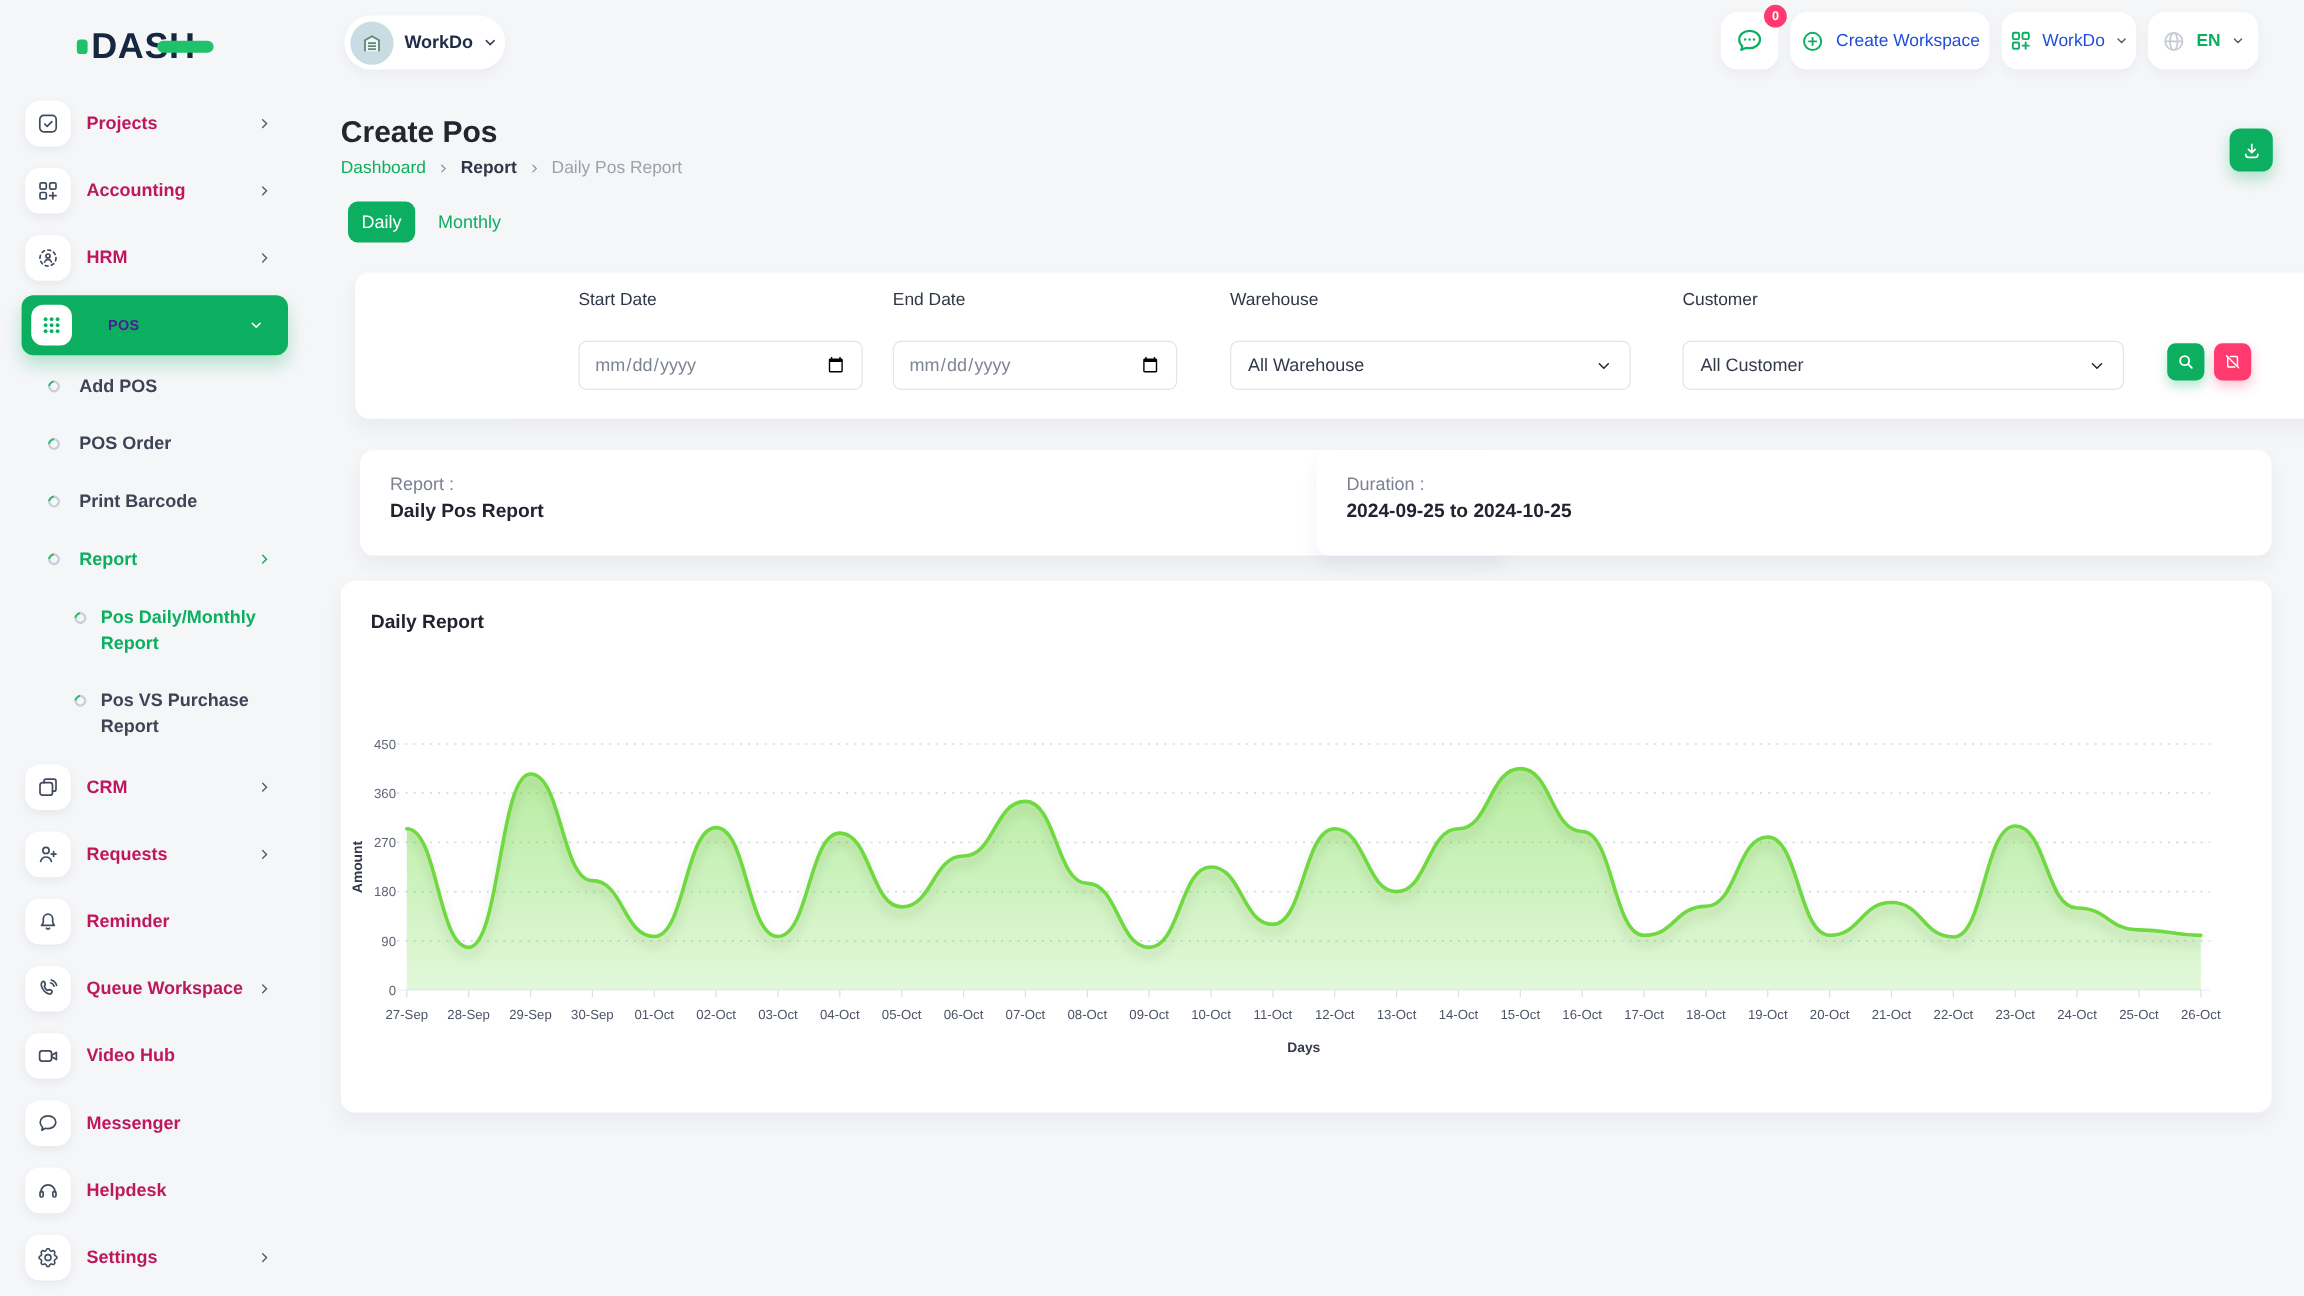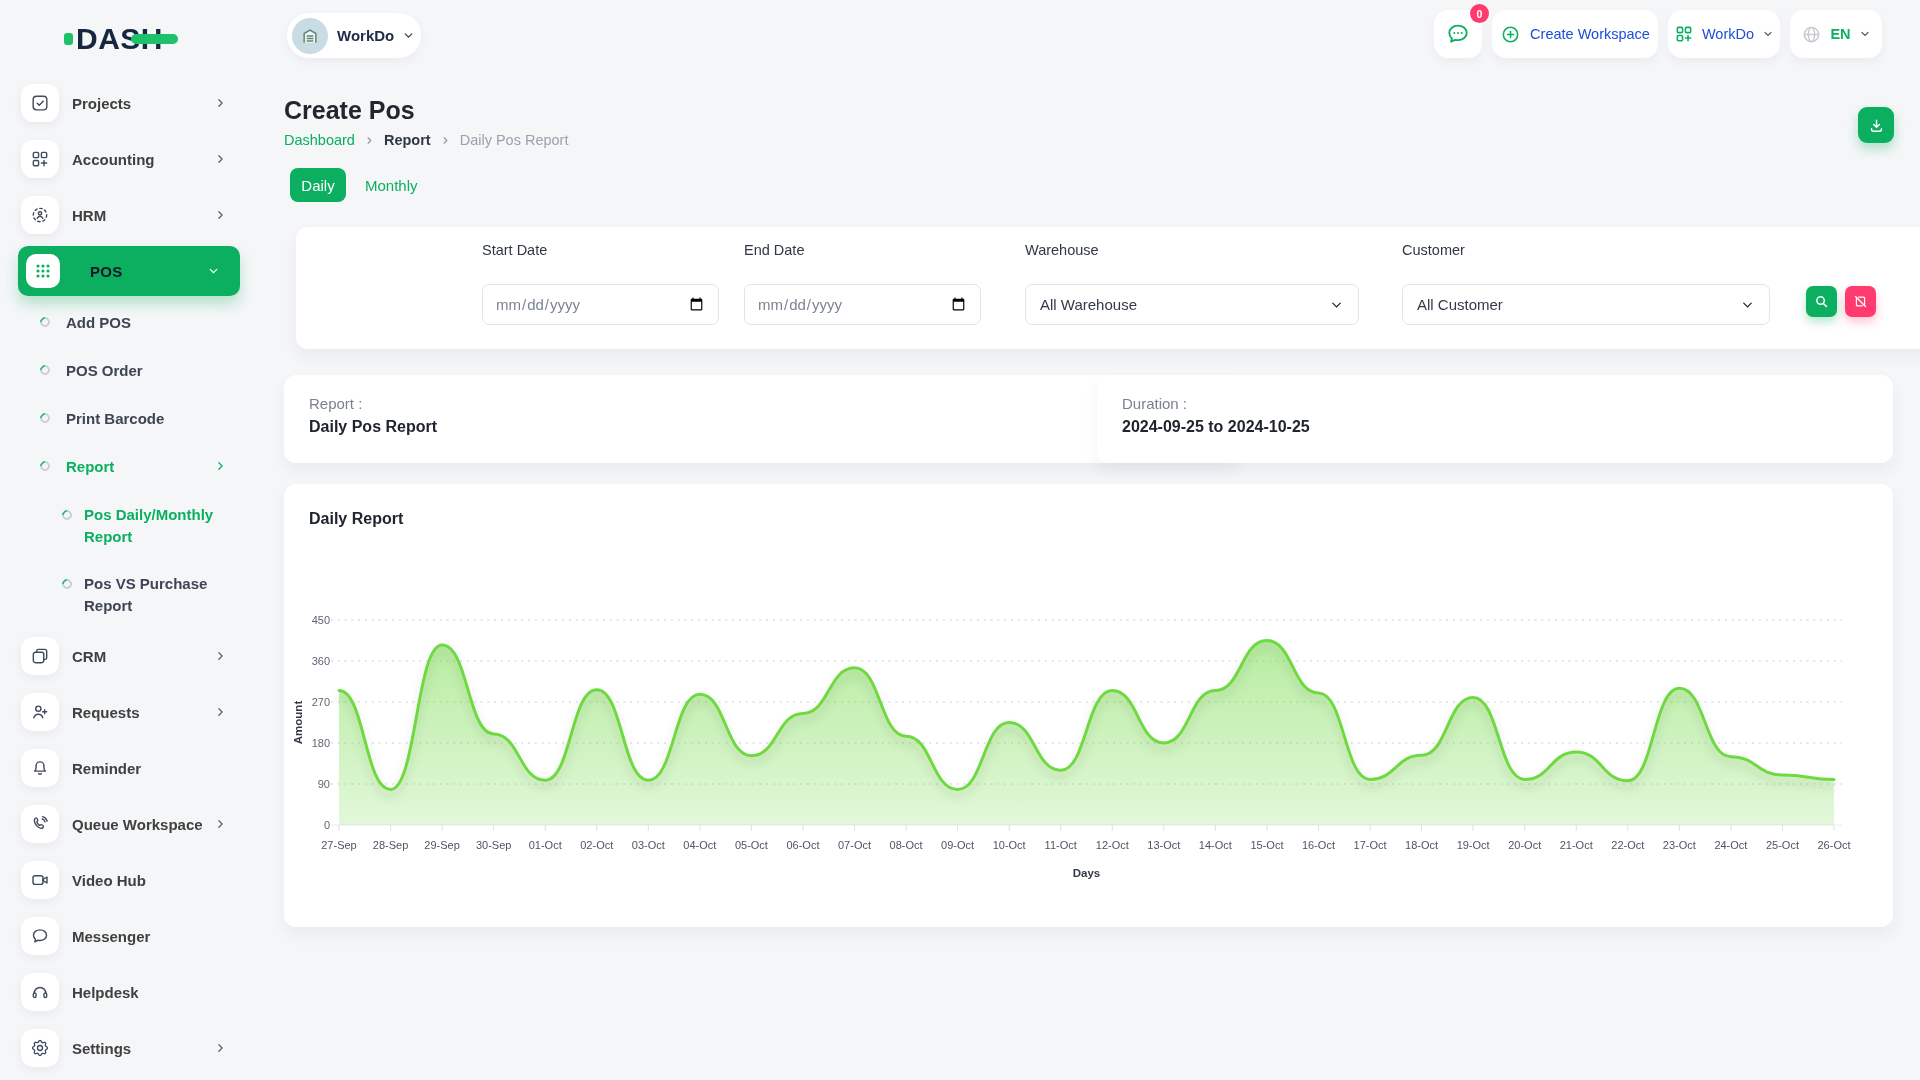--- a/index.html
+++ b/index.html
@@ -18,25 +18,25 @@
   .ws-name { font-size:15px; font-weight:700; color:#1f2b45; margin-left:9px; }
   .ws-pill .chev { margin-left:8px; }
 
   .hbtn { position:absolute; top:10px; height:48px; background:#fff; border-radius:14px; box-shadow:0 4px 10px rgba(40,60,90,.05); display:flex; align-items:center; justify-content:center; }
   .hbtn .t { font-size:14.5px; color:#1d4ed8; font-weight:500; }
   .badge { position:absolute; top:-6px; right:-7px; min-width:19px; height:19px; border-radius:10px; background:#ff3a6e; color:#fff; font-size:10.5px; font-weight:700; display:flex; align-items:center; justify-content:center; padding:0 5px; }
 
   
   .srow { position:absolute; left:0; width:255px; height:38px; }
   .isq { position:absolute; left:21px; top:0; width:38px; height:38px; background:#fff; border-radius:12px; box-shadow:0 3px 8px rgba(40,60,90,.07); display:flex; align-items:center; justify-content:center; color:#414b5e; }
-  .srow .lbl { position:absolute; left:72px; top:50%; transform:translateY(-50%); font-size:15px; font-weight:600; color:#404040; }
+  .srow .lbl { position:absolute; left:72px; top:50%; transform:translateY(-50%); font-size:15px; font-weight:600; color:#be185d; }
   .srow .chv { position:absolute; right:28px; top:50%; transform:translateY(-50%); color:#555e70; }
   .pos-bar { position:absolute; left:18px; top:246px; width:222px; height:50px; background:#0caf60; border-radius:10px; box-shadow:0 8px 14px rgba(12,175,96,.28); }
   .pos-bar .isq2 { position:absolute; left:8px; top:8px; width:34px; height:34px; background:#fff; border-radius:10px; display:flex; align-items:center; justify-content:center; }
-  .pos-bar .lbl { position:absolute; left:72px; top:50%; transform:translateY(-50%); font-size:15px; font-weight:700; color:#0f172a; letter-spacing:.3px; }
+  .pos-bar .lbl { position:absolute; left:72px; top:50%; transform:translateY(-50%); font-size:12px; font-weight:700; color:#4c1d95; letter-spacing:.3px; }
   .pos-bar .chv { position:absolute; right:20px; top:50%; transform:translateY(-50%); color:#fff; }
   .dot { position:absolute; width:10px; height:10px; border-radius:50%; border:2px solid #c7cdd9; border-top-color:#2fbe71; transform:rotate(-45deg); }
   .sub { position:absolute; left:0; width:255px; }
   .sub .dot { left:40px; top:50%; margin-top:-5px; }
   .sub .lbl { position:absolute; left:66px; top:50%; transform:translateY(-50%); font-size:15px; font-weight:600; color:#3d4455; }
   .sub .chv { position:absolute; right:28px; top:50%; transform:translateY(-50%); color:#0caf60; }
   .sub2 { position:absolute; left:0; width:250px;padding-left:45px; }
   .sub2 .dot { left:62px; top:6px; }
   .sub2 .lbl { position:absolute; left:84px; top:0; width:150px; font-size:15px; font-weight:600; color:#3d4455; line-height:22px; }
   .green-t { color:#0caf60 !important; }
@@ -399,21 +399,21 @@
       </svg>
   </div>
   <div class="sq-btn" style="left:1549px; background:#ff3a6e; box-shadow:0 5px 10px rgba(255,58,110,.3);">
     <svg width="15" height="15" viewBox="0 0 24 24" fill="none" stroke="#fff" stroke-width="1.9" stroke-linecap="round" stroke-linejoin="round">
         <path d="M9 5h8a1.5 1.5 0 011.5 1.5V17M15 19H7A1.5 1.5 0 015.5 17.5V7"></path>
         <path d="M4 4l16 16"></path>
       </svg>
   </div>
 </div>
 
-<div class="card" style="left:284px; top:375px; width:956px; height:88px;">
+<div class="card" style="left:300px; top:375px; width:956px; height:88px;">
   <span class="info-label">Report :</span>
   <span class="info-value">Daily Pos Report</span>
 </div>
 <div class="card" style="left:1097px; top:375px; width:796px; height:88px;">
   <span class="info-label">Duration :</span>
   <span class="info-value">2024-09-25 to 2024-10-25</span>
 </div>
 
 <div class="card chart-card">
   <span class="chart-title">Daily Report</span>

